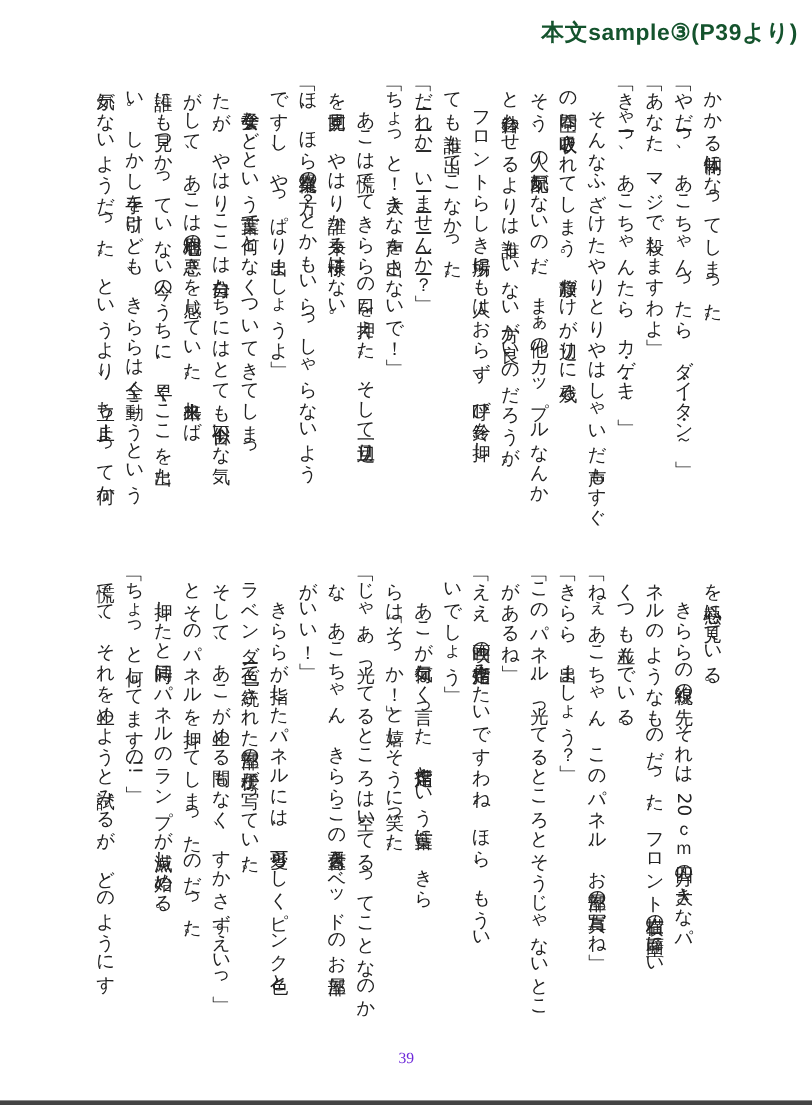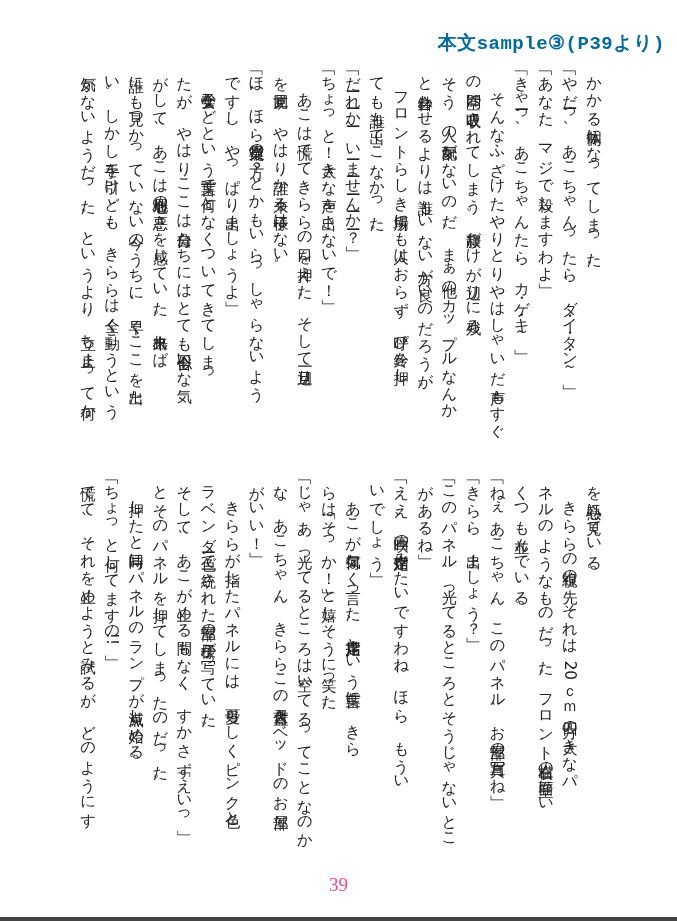--- a/index.html
+++ b/index.html
@@ -9,26 +9,26 @@
     }
     body {
       width: 677px;
       height: 921px;
       position: relative;
       overflow: hidden;
       font-family: "DejaVu Sans", sans-serif;
     }
     .page-title {
       position: absolute;
-      top: 30px;
+      top: 14px;
       right: 12px;
-      font-family: Liberation Mono, monospace;
+      font-family: Liberation Sans, sans-serif;
       font-weight: bold;
       font-size: 19px;
-      color: #0369a1;
+      color: #14532d;
       letter-spacing: 0.5px;
       white-space: nowrap;
     }
     .text-block {
       position: absolute;
       right: 71px;
       width: 530px;
       height: 372px;
       writing-mode: vertical-rl;
       -webkit-writing-mode: vertical-rl;
@@ -45,22 +45,22 @@
       white-space: nowrap;
       text-orientation: mixed;
     }
     .page-number {
       position: absolute;
       top: 874px;
       left: 0;
       width: 677px;
       text-align: center;
       font-family: "Liberation Serif", serif;
-      font-size: 19px;
-      color: #ec4899;
+      font-size: 13px;
+      color: #6d28d9;
     }
     .bottom-bar {
       position: absolute;
       left: 0;
       bottom: 0;
       width: 677px;
       height: 4px;
       background: #444444;
     }
   </style>

